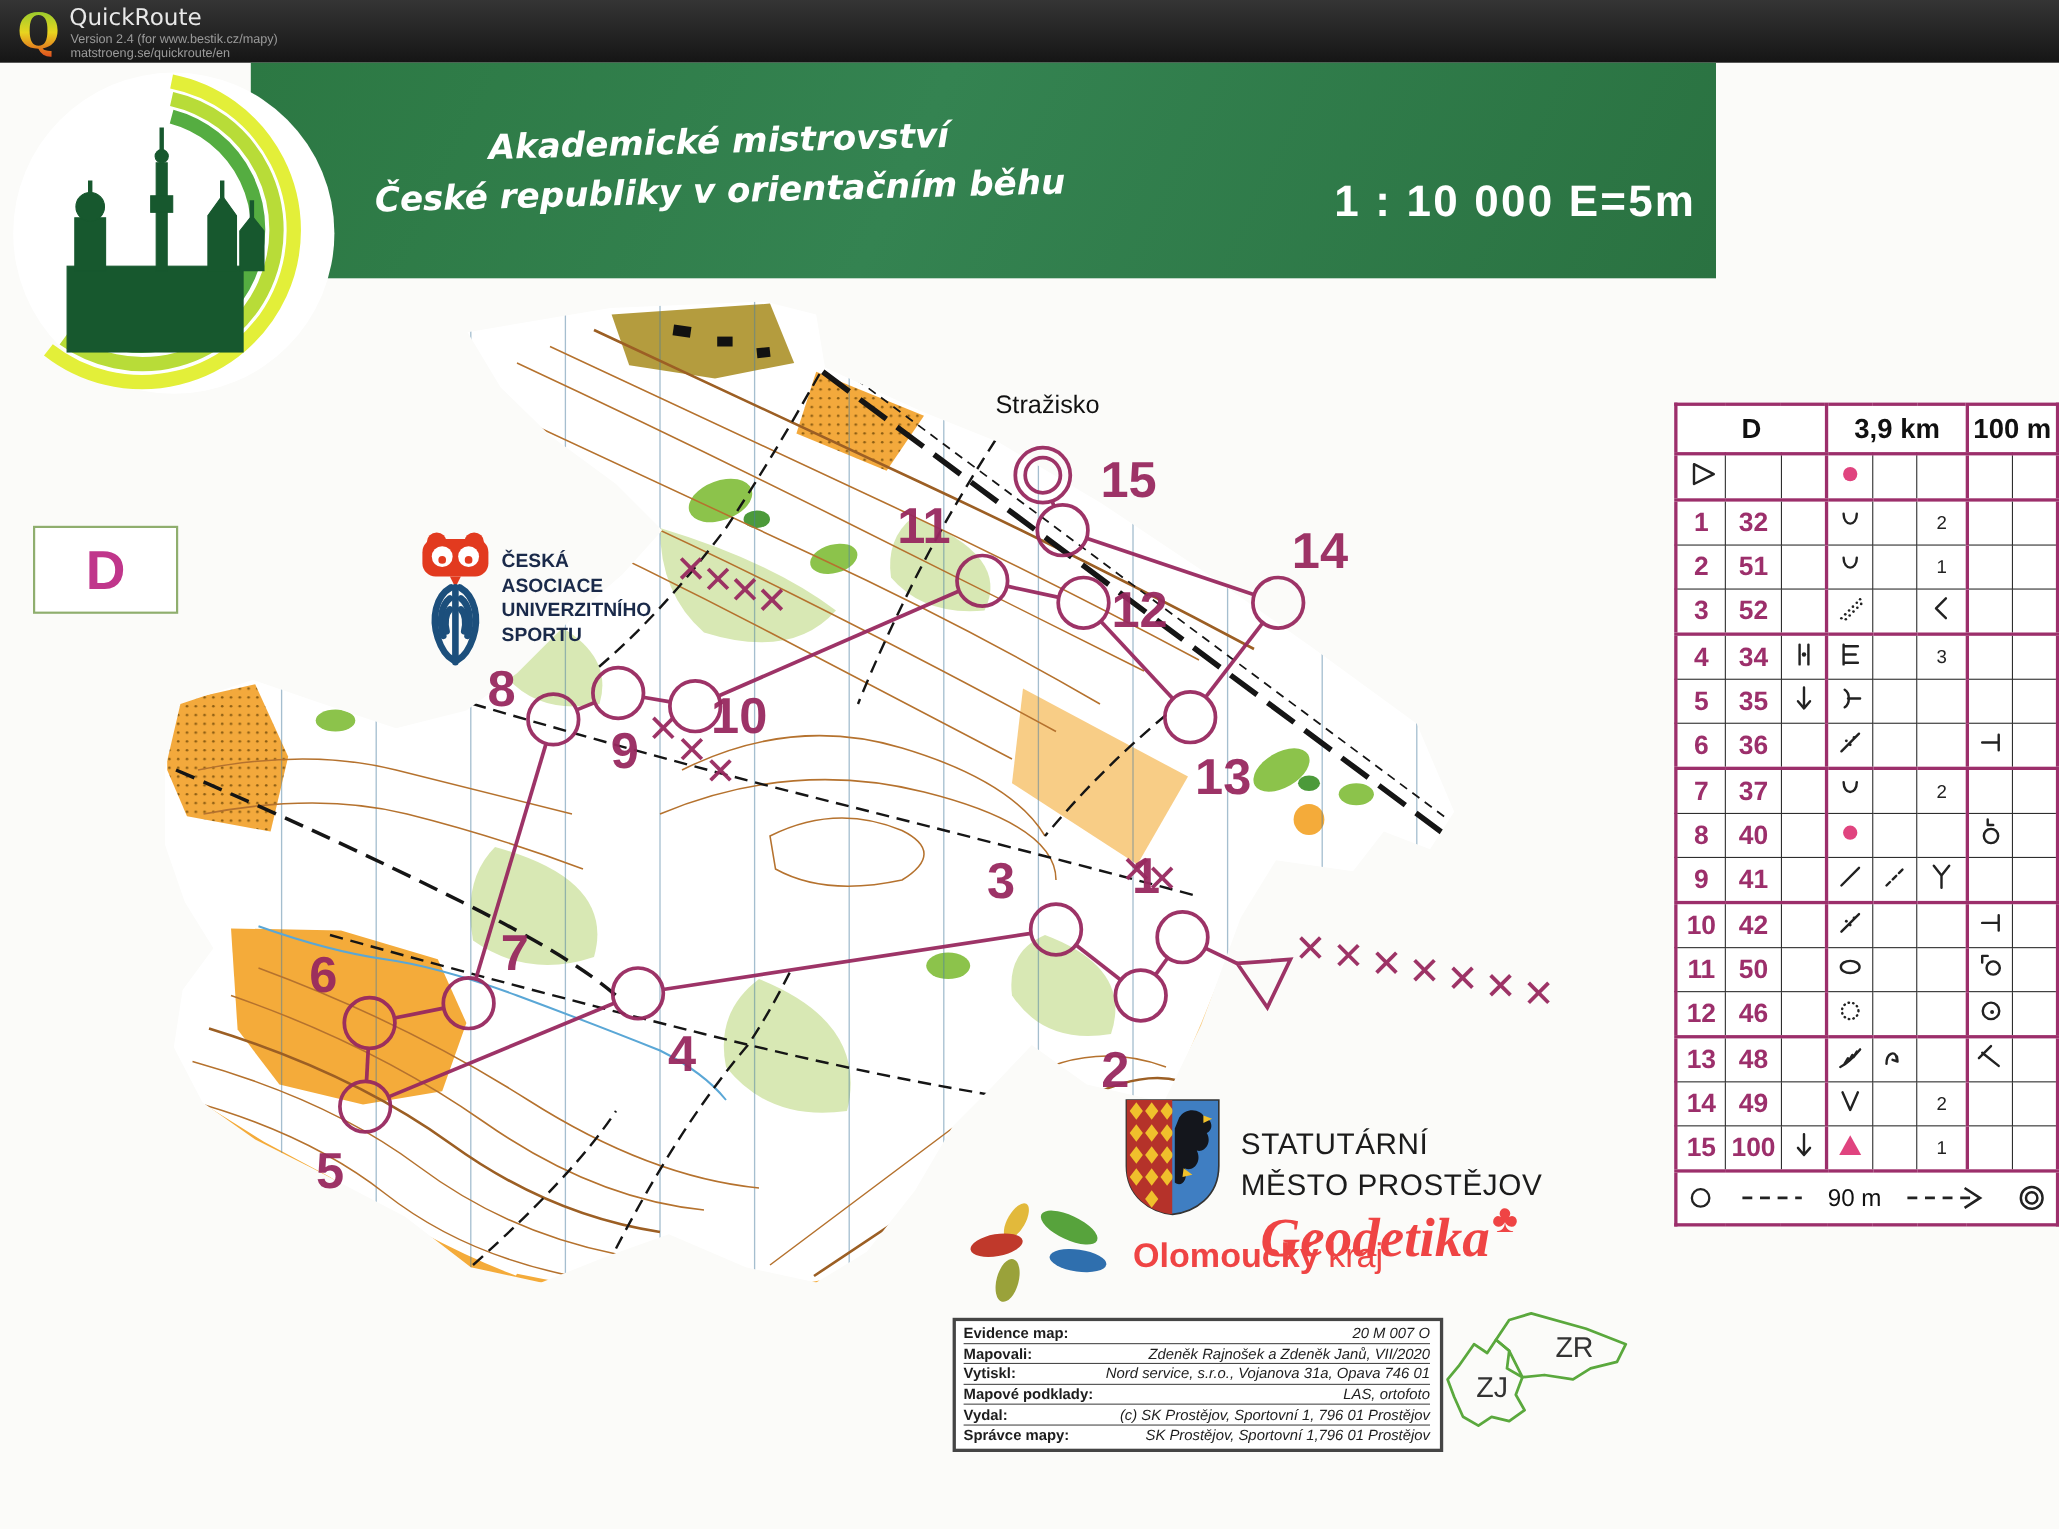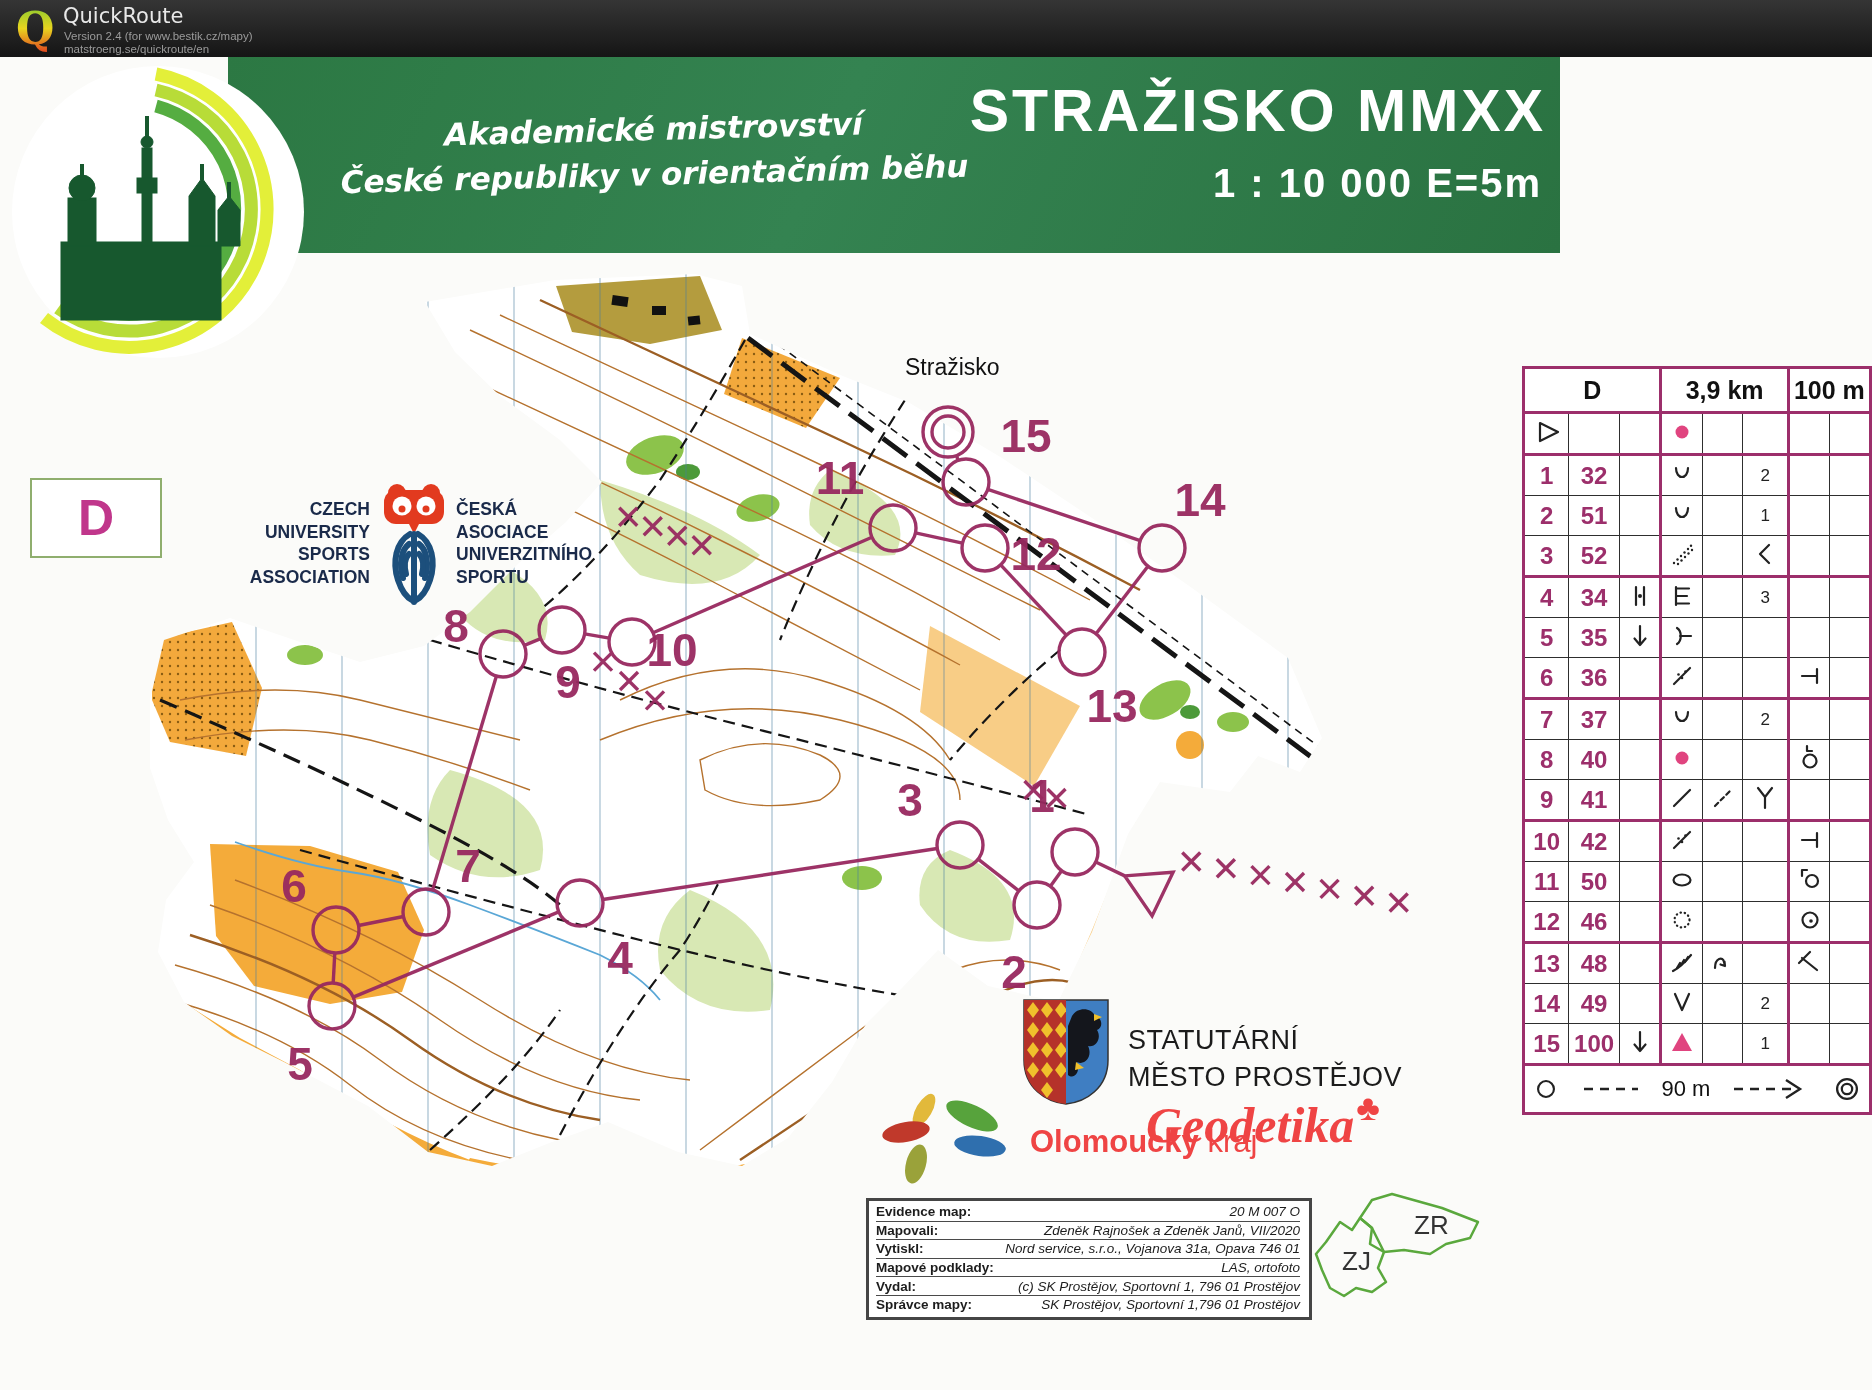--- a/index.html
+++ b/index.html
@@ -77,21 +77,20 @@
     <div class="abs apptitle">QuickRoute</div>
     <div class="abs appver">Version 2.4  (for www.bestik.cz/mapy)</div>
     <div class="abs appurl">matstroeng.se/quickroute/en</div>
   </div>
 
   <div class="abs banner">
     <div class="abs eventlines">
       <div>Akademické mistrovství</div>
       <div>České republiky v orientačním běhu</div>
     </div>
-    <div class="abs maptitle">STRAŽISKO MMXX</div>
     <div class="abs scaleline">1 : 10 000  E=5m</div>
   </div>
 
   <svg class="abs" style="left:6px;top:60px" width="300" height="300" viewBox="0 0 300 300">
     <circle cx="152" cy="152" r="146" fill="#ffffff"></circle>
     <path d="M150,14 A138,138 0 1 1 38,258" fill="none" stroke="#e3ef39" stroke-width="13"></path>
     <path d="M150,30 A122,122 0 1 1 52,248" fill="none" stroke="#b8dc38" stroke-width="13"></path>
     <path d="M150,46 A106,106 0 1 1 66,238" fill="none" stroke="#55ad41" stroke-width="13"></path>
     <g fill="#17582e" stroke="#17582e">
       <rect x="55" y="182" width="160" height="78"></rect>
@@ -338,26 +337,20 @@
           <text x="1200" y="516">14</text>
           <text x="1026" y="452">15</text>
         </g>
       </g>
   </svg>
 
   <div class="abs classbox">
     <span>D</span>
   </div>
 
-  <div class="abs cusaL">
-    <div>CZECH</div>
-    <div>UNIVERSITY</div>
-    <div>SPORTS</div>
-    <div>ASSOCIATION</div>
-  </div>
   <svg class="abs" style="left:376px;top:482px" width="76" height="126" viewBox="0 0 76 126">
     <rect x="8" y="8" width="60" height="34" rx="12" fill="#e23a1f"></rect>
     <circle cx="21" cy="11" r="9" fill="#e23a1f"></circle>
       <circle cx="55" cy="11" r="9" fill="#e23a1f"></circle>
     <circle cx="26" cy="24" r="9.5" fill="#fff"></circle>
       <circle cx="50" cy="24" r="9.5" fill="#fff"></circle>
     <circle cx="26" cy="27" r="3.5" fill="#e23a1f"></circle>
       <circle cx="50" cy="27" r="3.5" fill="#e23a1f"></circle>
     <polygon points="33,42 43,42 38,52" fill="#e23a1f"></polygon>
     <g stroke="#1c4f7c" stroke-width="6" fill="none" stroke-linecap="round">

